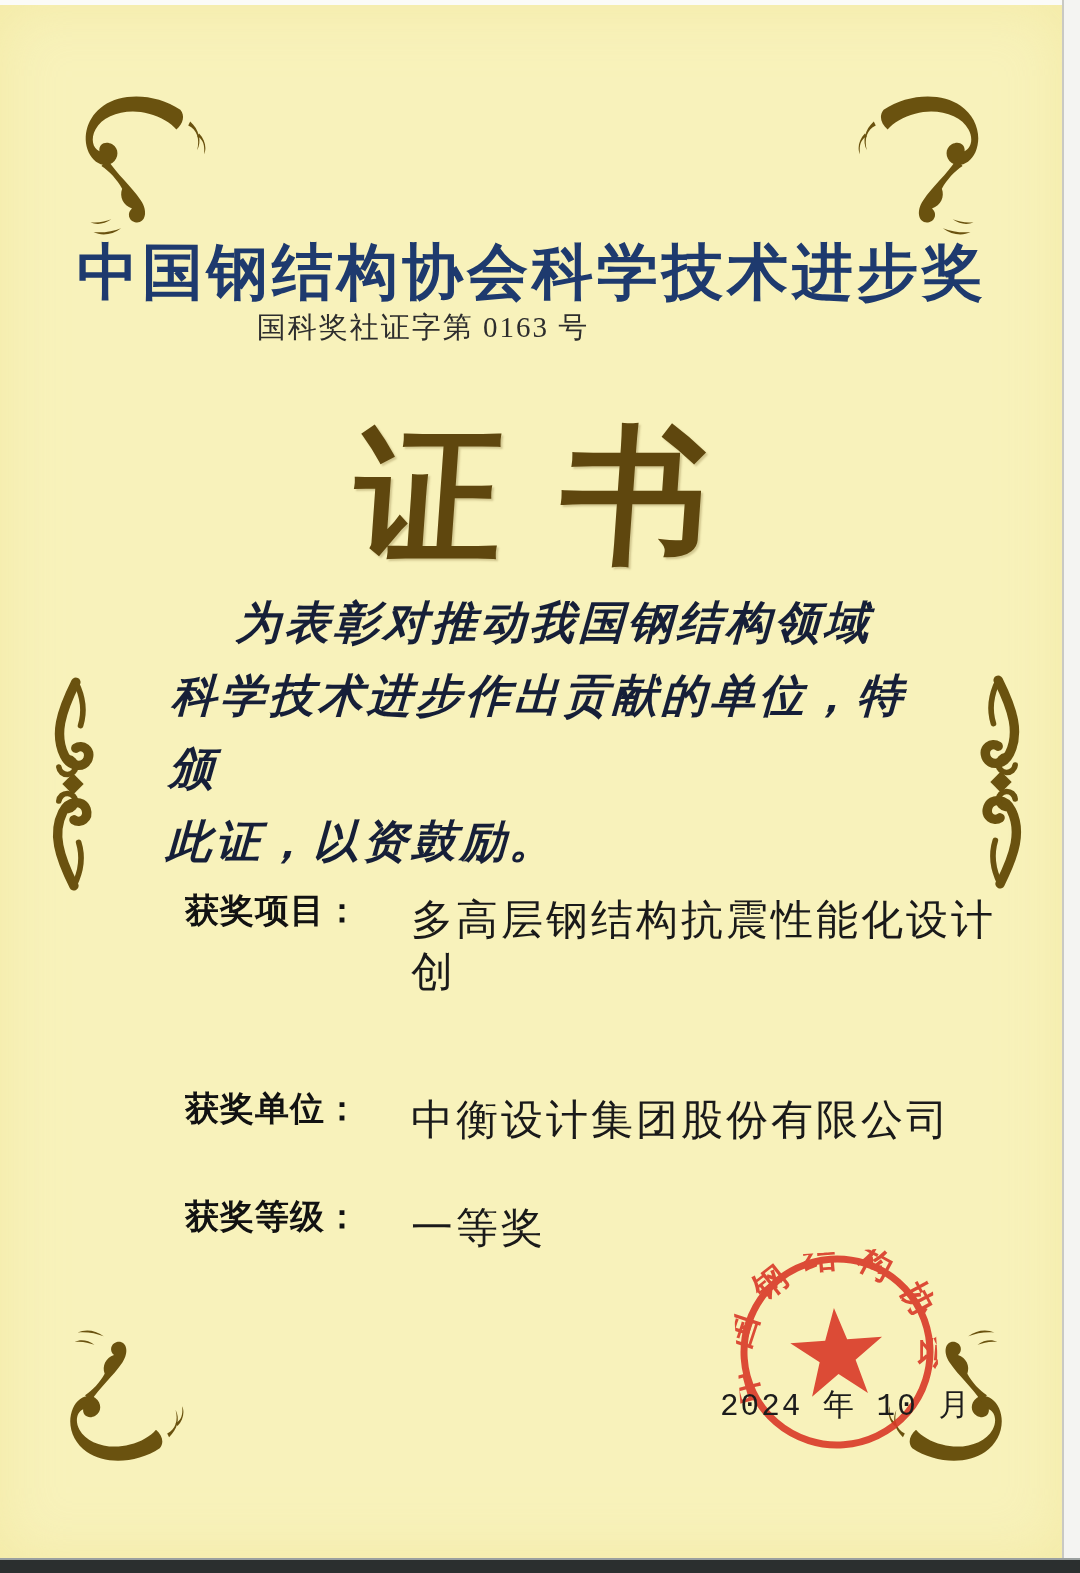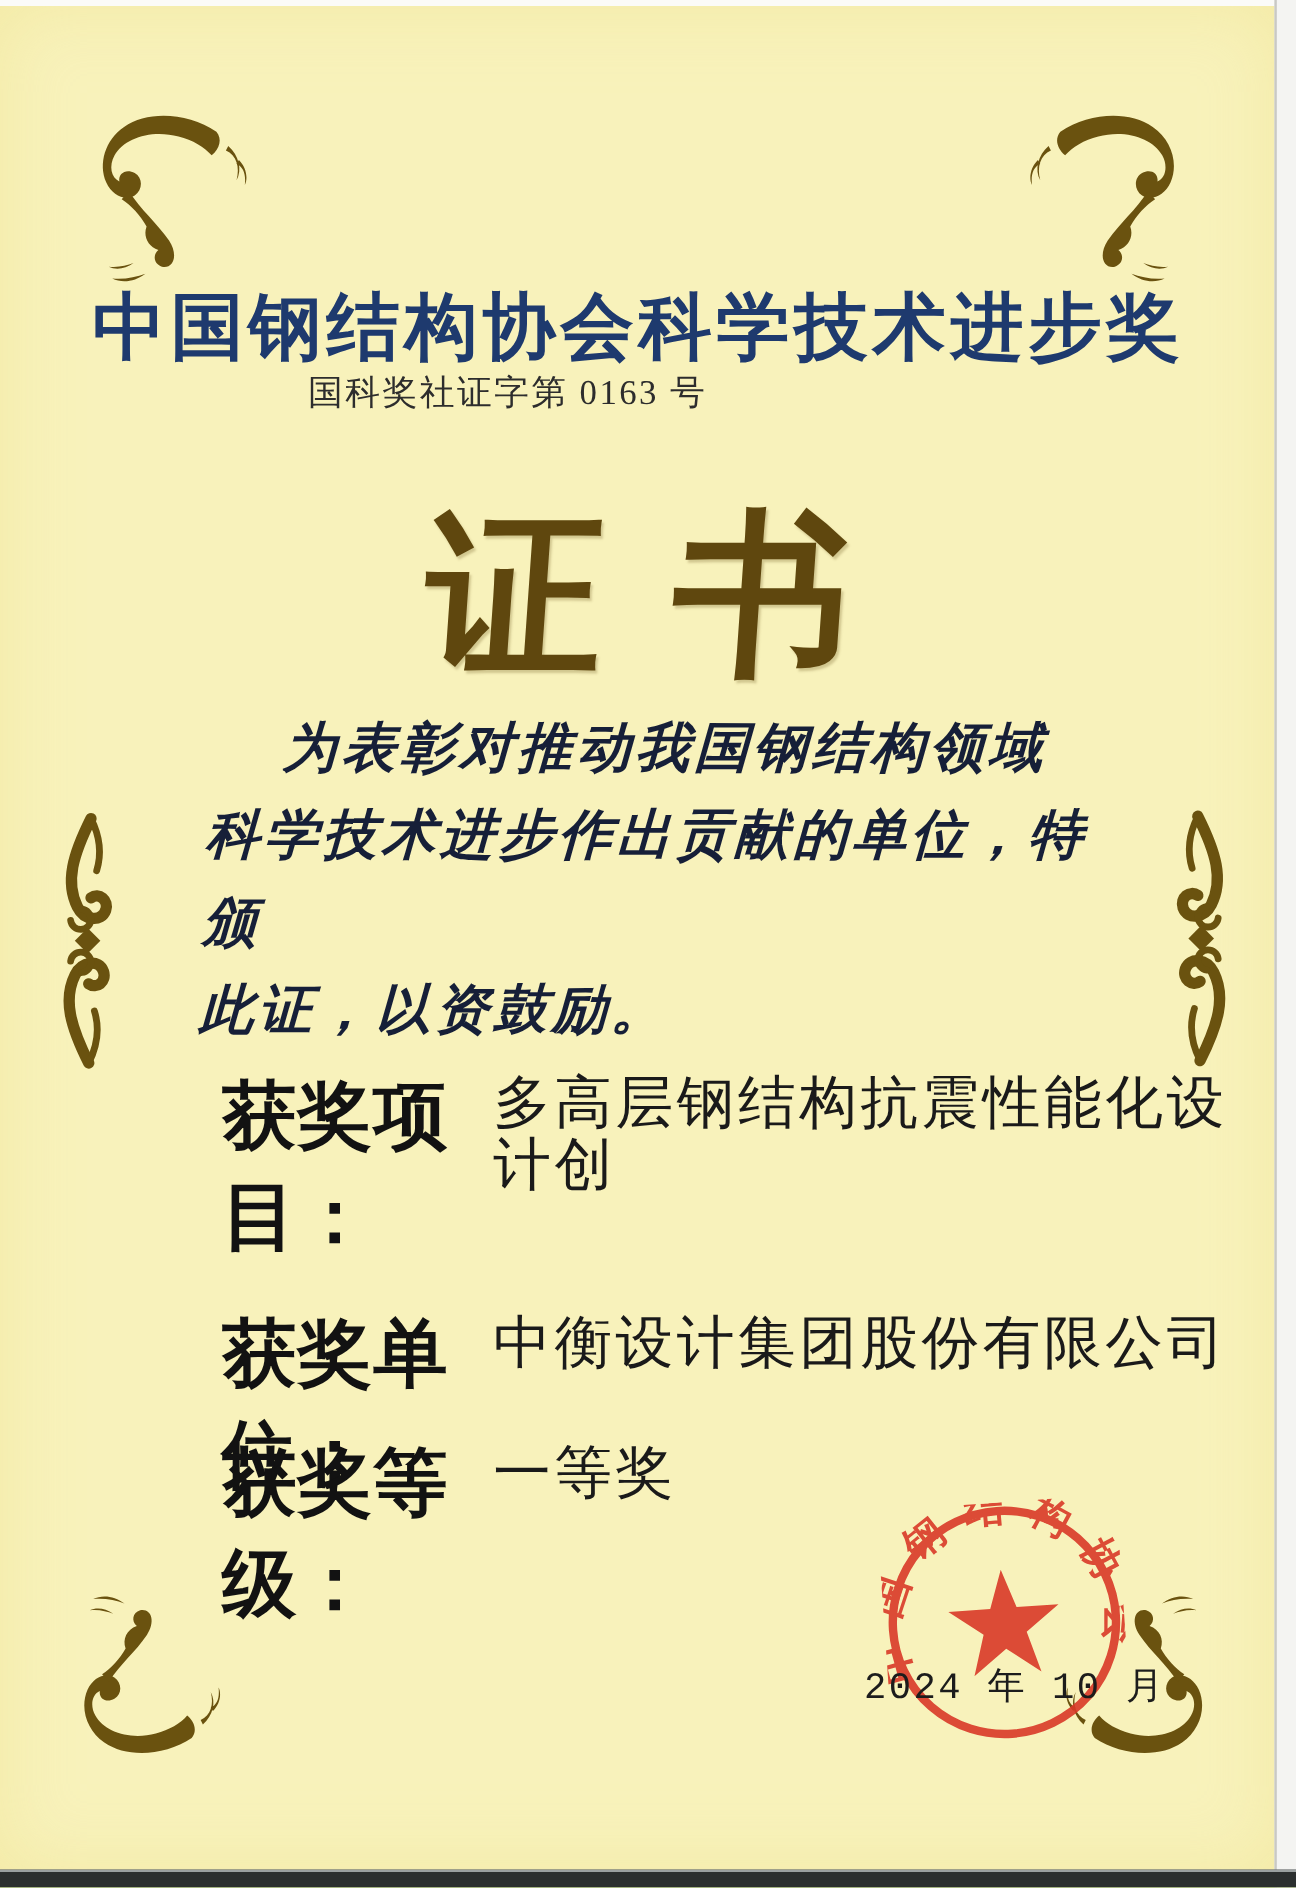--- a/index.html
+++ b/index.html
@@ -1,20 +1,20 @@
 <!DOCTYPE html>
 <html><head>
 <meta charset="utf-8">
 <style>
   html,body{margin:0;padding:0;}
   body{
     width:1080px;height:1573px;position:relative;background:#ffffff;
     font-family:"Liberation Sans", sans-serif;overflow:hidden;
   }
-  .page{position:absolute;inset:0;background:#84cc16;}
+  .page{position:absolute;inset:0;background:#e5e5e5;}
   .sheet{
     position:absolute;left:0;top:5px;right:16px;bottom:14px;
     background:#f8f2bb;
     box-shadow:inset 0 0 60px rgba(240,228,150,.6);
   }
   .edge-right{position:absolute;top:0;right:0;width:16px;height:100%;background:#f4f4f2;border-left:2px solid #c9c9c4;}
   .edge-bottom{position:absolute;left:0;right:0;bottom:0;height:13px;background:#2b2f2f;border-top:2px solid #9aa0a0;}
   .edge-top{position:absolute;left:0;right:0;top:0;height:5px;background:#fbfbf8;}
 
   
@@ -40,26 +40,26 @@
     position:absolute;left:170px;top:586px;width:755px;
     font-size:45px;line-height:73px;color:#161f38;
     font-family:"DejaVu Serif", serif;font-style:italic;font-weight:bold;
     letter-spacing:4px;transform:skewX(-2deg);
   }
   .body-text .indent{display:inline-block;width:62px;}
 
   .field-row{position:absolute;left:185px;}
   .field-label{
     display:inline-block;vertical-align:top;
-    font-size:62px;font-weight:900;color:#121212;letter-spacing:1px;
+    font-size:34px;font-weight:900;color:#121212;letter-spacing:1px;
     font-family:"Liberation Sans", sans-serif;width:224px;
   }
   .field-value{
     display:inline-block;vertical-align:top;margin-left:2px;
-    font-size:48px;color:#1a1a1a;letter-spacing:3px;line-height:52px;
+    font-size:42px;color:#1a1a1a;letter-spacing:3px;line-height:52px;
     font-family:Liberation Sans, sans-serif;
   }
   .row-project{top:888px;}
   .row-project .field-value{margin-top:6px;max-width:620px;}
   .row-project .line2{display:block;padding-left:90px;}
   .row-unit{top:1086px;}
   .row-unit .field-value{margin-top:8px;}
   .row-grade{top:1194px;}
   .row-grade .field-value{margin-top:8px;}
 

